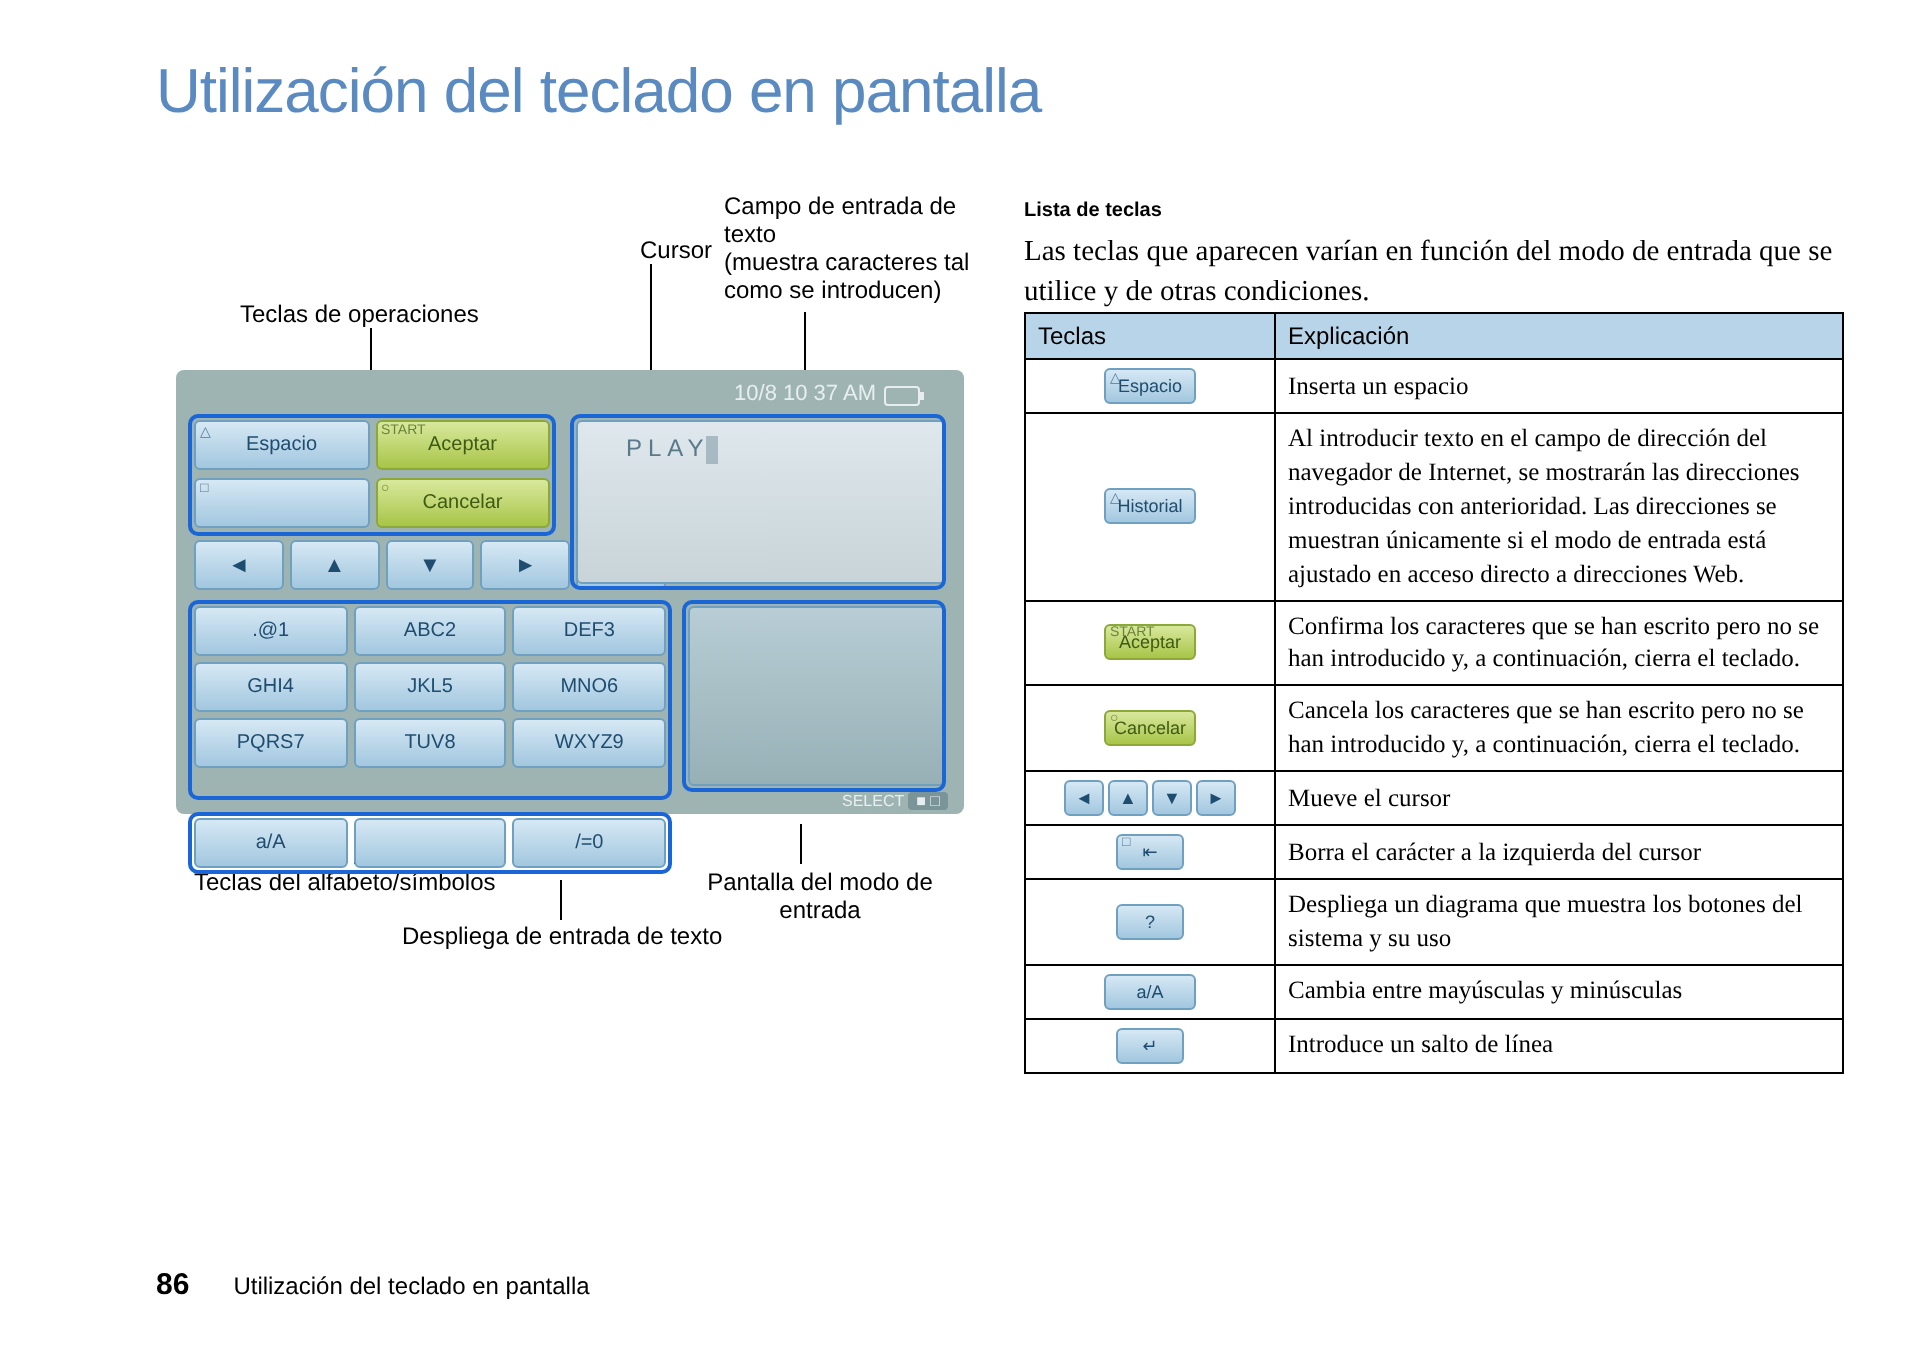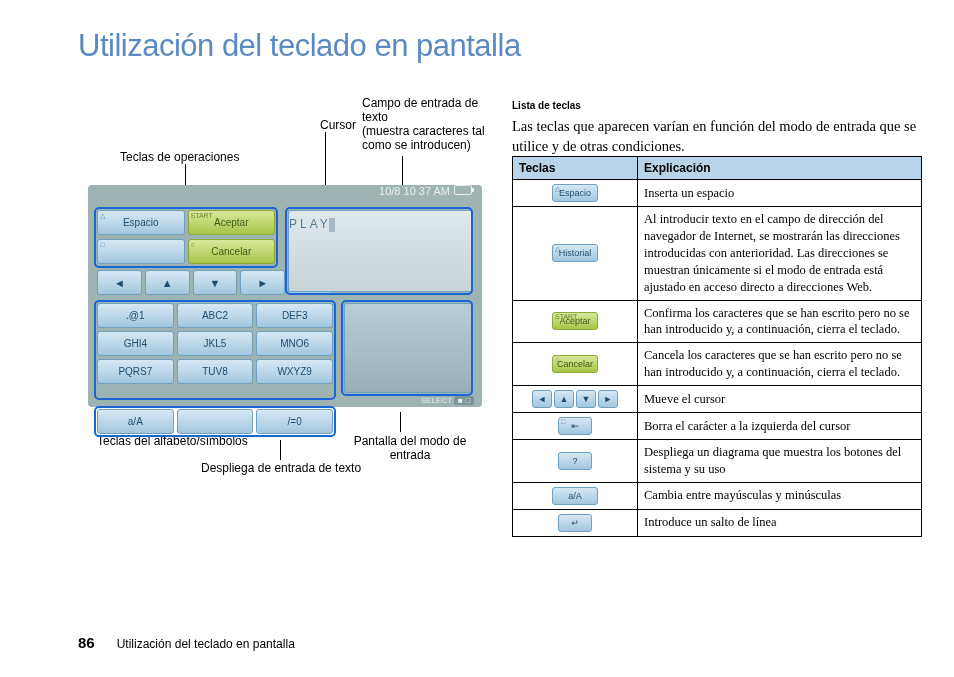--- a/index.html
+++ b/index.html
@@ -1,45 +1,45 @@
 <!DOCTYPE html>
 <html><head>
 <meta charset="utf-8">
 <style>
 *{box-sizing:border-box;margin:0;padding:0}
 body{width:954px;height:677px;background:#fff;font-family:"Times New Roman",serif;position:relative;overflow:hidden}
 h1{font-family:Arial,sans-serif;font-weight:normal;color:#5a8ac0;font-size:31px;letter-spacing:-0.5px;position:absolute;top:28px;left:78px}
 .label{font-family:Arial,sans-serif;font-size:12px;color:#000}
 .callout{position:absolute}
 .diag{position:absolute;left:88px;top:185px;width:394px;height:222px;background:#9eb4b3;border-radius:4px}
-.statusbar{position:absolute;top:0;left:0;right:0;height:18px;display:flex;justify-content:flex-end;align-items:flex-start;padding-right:10px;gap:4px;color:#e8eef0;font-family:Arial,sans-serif;font-size:11px}
+.statusbar{position:absolute;top:0;left:0;right:0;height:18px;display:flex;justify-content:flex-end;align-items:flex-end;padding-right:22px;gap:4px;color:#e8eef0;font-family:Arial,sans-serif;font-size:11px}
 .battery{display:inline-block;width:18px;height:10px;border:1px solid #e8eef0;border-radius:2px;position:relative}
 .battery::after{content:"";position:absolute;right:-3px;top:2px;width:2px;height:4px;background:#e8eef0}
 .ops{position:absolute;left:9px;top:25px;width:178px;height:55px;display:grid;grid-template-columns:1fr 1fr;grid-template-rows:1fr 1fr;gap:3px}
 .ops .key{height:25px}
 .key{background:linear-gradient(#d6e8f4,#a2c7df);border:1px solid #6fa0c0;border-radius:3px;display:flex;align-items:center;justify-content:center;font-family:Arial,sans-serif;font-size:10px;color:#1f4d70;position:relative}
 .key.green{background:linear-gradient(#d8e89c,#a8c548);border-color:#8ba838;color:#3e5a15}
 .key .corner{position:absolute;top:1px;left:2px;font-size:7px;opacity:.7}
 .key .sym{font-size:11px}
 .navrow{position:absolute;left:9px;top:85px;width:236px;height:25px;display:grid;grid-template-columns:repeat(5,1fr);gap:3px}
 .alpha{position:absolute;left:9px;top:118px;width:236px;display:grid;grid-template-columns:repeat(3,1fr);grid-template-rows:repeat(4,25px);gap:3px}
-.txtfld{position:absolute;left:200px;top:25px;right:9px;height:82px;background:linear-gradient(#dfe8ec,#c8d4d8);border:1px solid #6fa0c0;border-radius:3px;padding:6px 0;font-family:Arial,sans-serif;font-size:12px;color:#5a7a8c;letter-spacing:3px}
+.txtfld{position:absolute;left:200px;top:25px;right:9px;height:82px;background:linear-gradient(#dfe8ec,#c8d4d8);border:1px solid #6fa0c0;border-radius:3px;padding:6px 24px;font-family:Arial,sans-serif;font-size:12px;color:#5a7a8c;letter-spacing:3px}
 .txtfld .cur{display:inline-block;width:6px;height:14px;background:#5a7a8c;vertical-align:middle;margin-left:-2px;opacity:.4}
 .modepanel{position:absolute;left:256px;top:118px;right:9px;bottom:14px;background:linear-gradient(#b8cdd5,#97b0b6);border:1px solid #6fa0c0;border-radius:3px}
 .textopts{position:absolute;left:9px;top:224px;width:236px;height:25px;display:grid;grid-template-columns:repeat(3,1fr);gap:3px}
 .selbadge{position:absolute;right:8px;bottom:2px;font-family:Arial,sans-serif;font-size:8px;color:#e8eef0;display:flex;align-items:center;gap:2px}
 .selbadge .pill{background:#7a9498;padding:0 4px;border-radius:2px}
 .hl{position:absolute;border:2px solid #1a66d6;border-radius:5px;pointer-events:none}
 .line{position:absolute;background:#000}
 .rightcol{position:absolute;left:512px;top:100px;width:410px}
 .rightcol h2{font-family:Arial,sans-serif;font-size:10px;font-weight:bold;margin-bottom:6px}
 .rightcol p{font-size:14.5px;line-height:1.35;}
 table{border-collapse:collapse;width:100%}
 th,td{border:1px solid #000;font-size:12.5px;padding:4px 6px;vertical-align:middle}
-th{background:#b8d4e8;font-family:Arial,sans-serif;font-weight:bold;text-align:left;font-size:12px}
+th{background:#b8d4e8;font-family:Arial,sans-serif;font-weight:normal;text-align:left;font-size:12px}
 td:first-child{width:125px;text-align:center}
 td:last-child{font-family:"Times New Roman",serif;text-align:left;line-height:1.35}
 .smkey{display:inline-flex;background:linear-gradient(#d6e8f4,#a2c7df);border:1px solid #6fa0c0;border-radius:3px;height:18px;min-width:46px;align-items:center;justify-content:center;font-family:Arial,sans-serif;font-size:9px;color:#1f4d70;position:relative;padding:0 4px}
 .smkey.green{background:linear-gradient(#d8e89c,#a8c548);border-color:#8ba838;color:#3e5a15}
 .smkey .corner{position:absolute;top:0;left:2px;font-size:7px;opacity:.7}
 .smkey.sq{min-width:20px;width:20px}
 .cluster{display:inline-flex;gap:2px}
 .footer{position:absolute;left:78px;bottom:26px;font-family:Arial,sans-serif;font-size:12px;color:#000;display:flex;align-items:baseline;gap:22px}
 .footer .pn{font-weight:bold;font-size:15px}
 </style>

